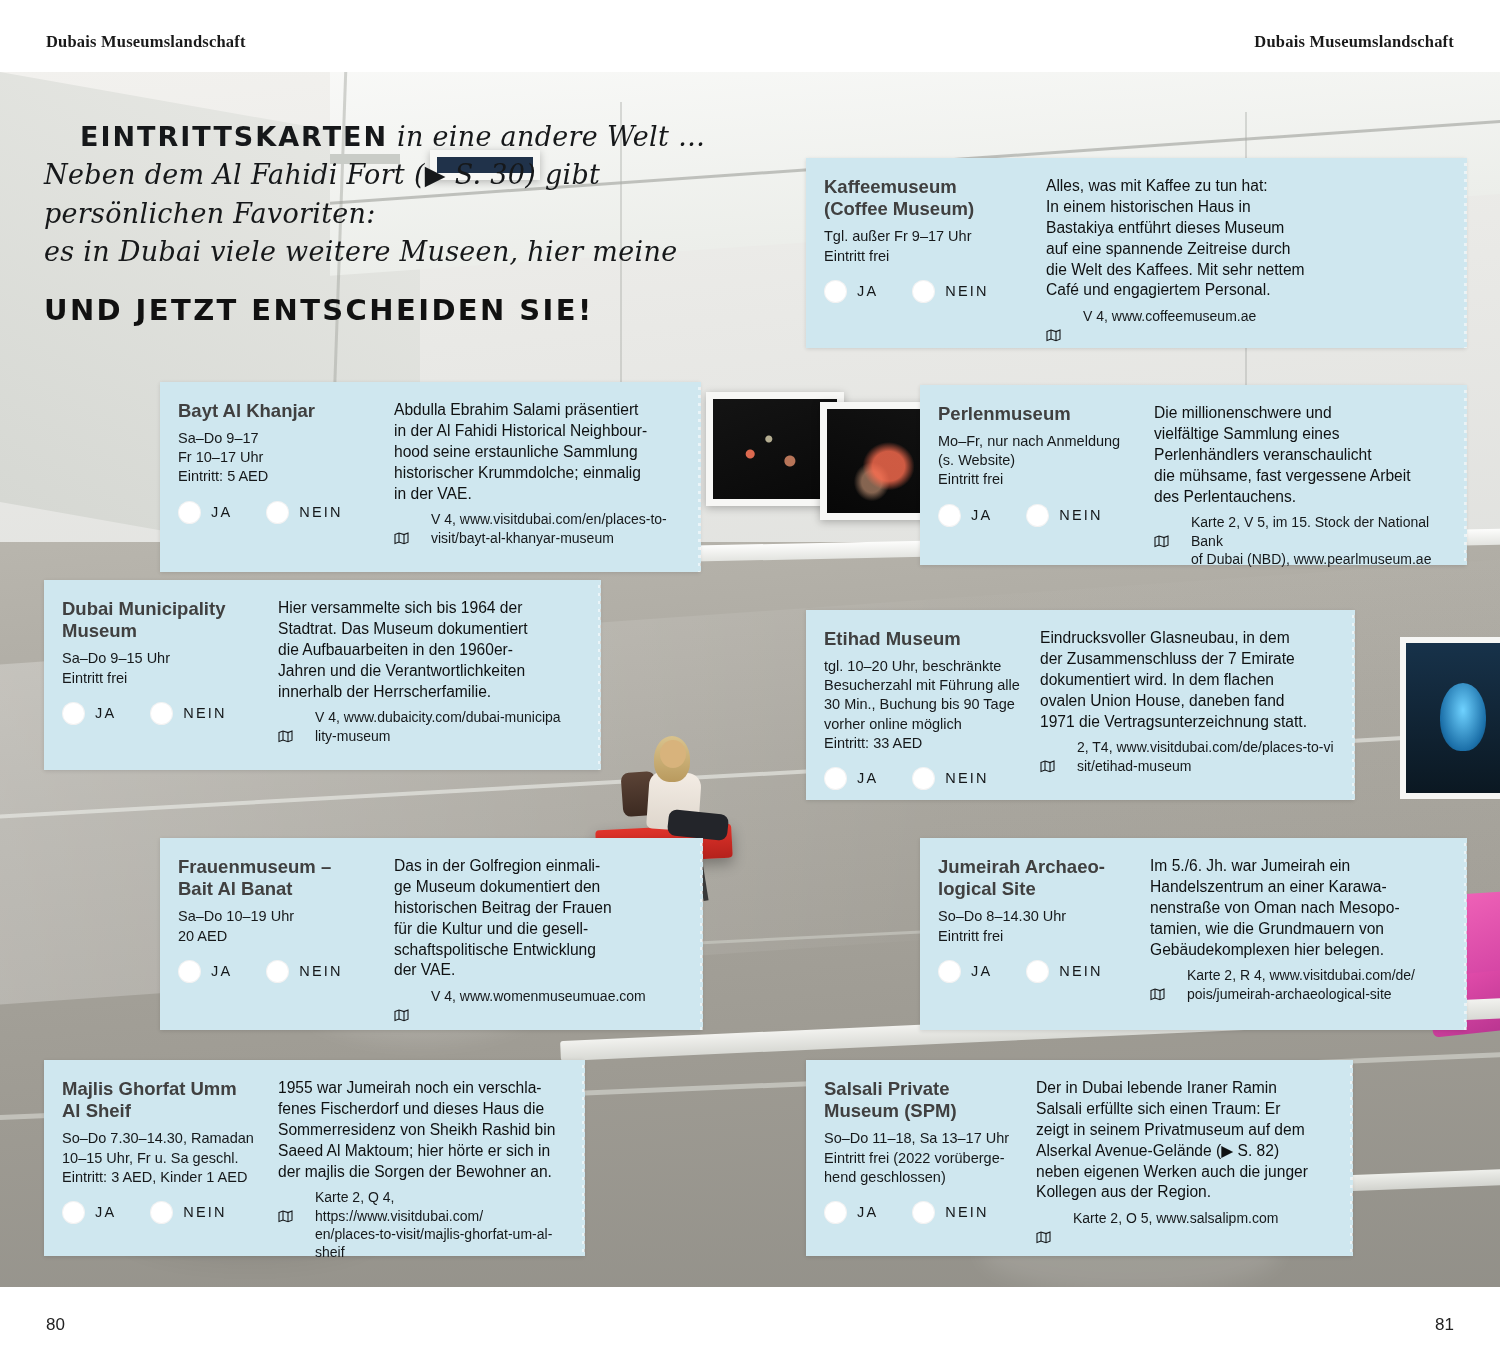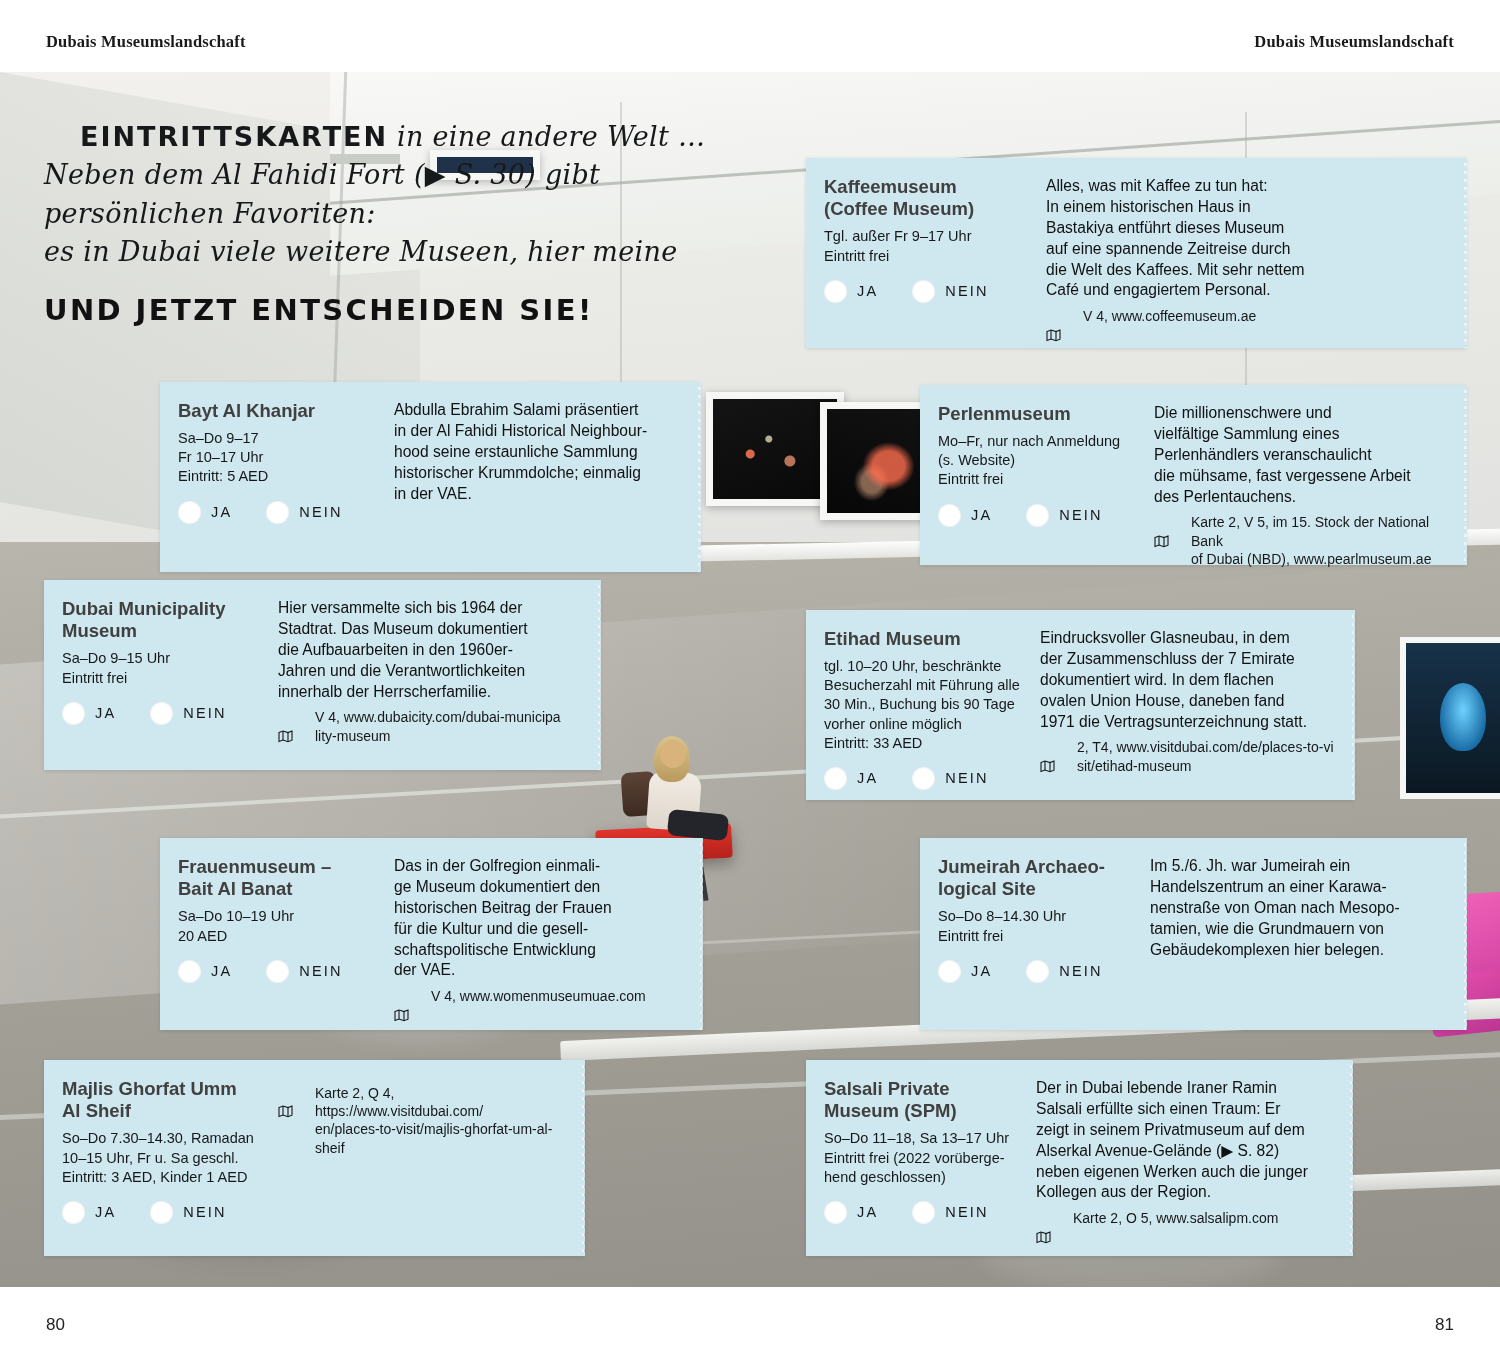--- a/index.html
+++ b/index.html
@@ -487,20 +487,30 @@
         <span class="bubble"></span>
         <span class="choice-label">NEIN</span>
       </div>
     </div>
     <div class="card-right">
       <div class="card-desc">Abdulla Ebrahim Salami präsentiert
 in der Al Fahidi Historical Neighbour-
 hood seine erstaunliche Sammlung
 historischer Krummdolche; einmalig
 in der VAE.</div>
+      <div class="card-meta">
+        <span class="map-icon">
+          <svg width="15" height="13" viewBox="0 0 15 13">
+              <path d="M1 2.4 5 1l5 1.6L14 1v9.2l-4 1.5-5-1.6-4 1.4z" fill="none" stroke="#16191b" stroke-width="1.1"></path>
+              <path d="M5 1v9.1M10 2.6v9.1" fill="none" stroke="#16191b" stroke-width="1.1"></path>
+            </svg>
+        </span>
+        <span>V 4, www.visitdubai.com/en/places-to-
+visit/bayt-al-khanyar-museum</span>
+      </div>
     </div>
   </div>
 
   <div class="card" id="card-perlen">
     <div class="card-left">
       <div class="card-title">Perlenmuseum</div>
       <div class="card-hours">Mo–Fr, nur nach Anmeldung
 (s. Website)
 Eintritt frei</div>
       <div class="choice">
@@ -644,39 +654,54 @@
         <span class="bubble"></span>
         <span class="choice-label">NEIN</span>
       </div>
     </div>
     <div class="card-right">
       <div class="card-desc">Im 5./6. Jh. war Jumeirah ein
 Handelszentrum an einer Karawa-
 nenstraße von Oman nach Mesopo-
 tamien, wie die Grundmauern von
 Gebäudekomplexen hier belegen.</div>
+      <div class="card-meta">
+        <span class="map-icon">
+          <svg width="15" height="13" viewBox="0 0 15 13">
+              <path d="M1 2.4 5 1l5 1.6L14 1v9.2l-4 1.5-5-1.6-4 1.4z" fill="none" stroke="#16191b" stroke-width="1.1"></path>
+              <path d="M5 1v9.1M10 2.6v9.1" fill="none" stroke="#16191b" stroke-width="1.1"></path>
+            </svg>
+        </span>
+        <span>Karte 2, R 4, www.visitdubai.com/de/
+pois/jumeirah-archaeological-site</span>
+      </div>
     </div>
   </div>
 
   <div class="card" id="card-majlis">
     <div class="card-left">
       <div class="card-title">Majlis Ghorfat Umm
 Al Sheif</div>
       <div class="card-hours">So–Do 7.30–14.30, Ramadan
 10–15 Uhr, Fr u. Sa geschl.
 Eintritt: 3 AED, Kinder 1 AED</div>
       <div class="choice">
         <span class="bubble"></span>
         <span class="choice-label">JA</span>
         <span class="gap"></span>
         <span class="bubble"></span>
         <span class="choice-label">NEIN</span>
       </div>
     </div>
     <div class="card-right">
+      <div class="card-desc">1955 war Jumeirah noch ein verschla-
+fenes Fischerdorf und dieses Haus die
+Sommerresidenz von Sheikh Rashid bin
+Saeed Al Maktoum; hier hörte er sich in
+der majlis die Sorgen der Bewohner an.</div>
       <div class="card-meta">
         <span class="map-icon">
           <svg width="15" height="13" viewBox="0 0 15 13">
               <path d="M1 2.4 5 1l5 1.6L14 1v9.2l-4 1.5-5-1.6-4 1.4z" fill="none" stroke="#16191b" stroke-width="1.1"></path>
               <path d="M5 1v9.1M10 2.6v9.1" fill="none" stroke="#16191b" stroke-width="1.1"></path>
             </svg>
         </span>
         <span>Karte 2, Q 4, https://www.visitdubai.com/
 en/places-to-visit/majlis-ghorfat-um-al-sheif</span>
       </div>

